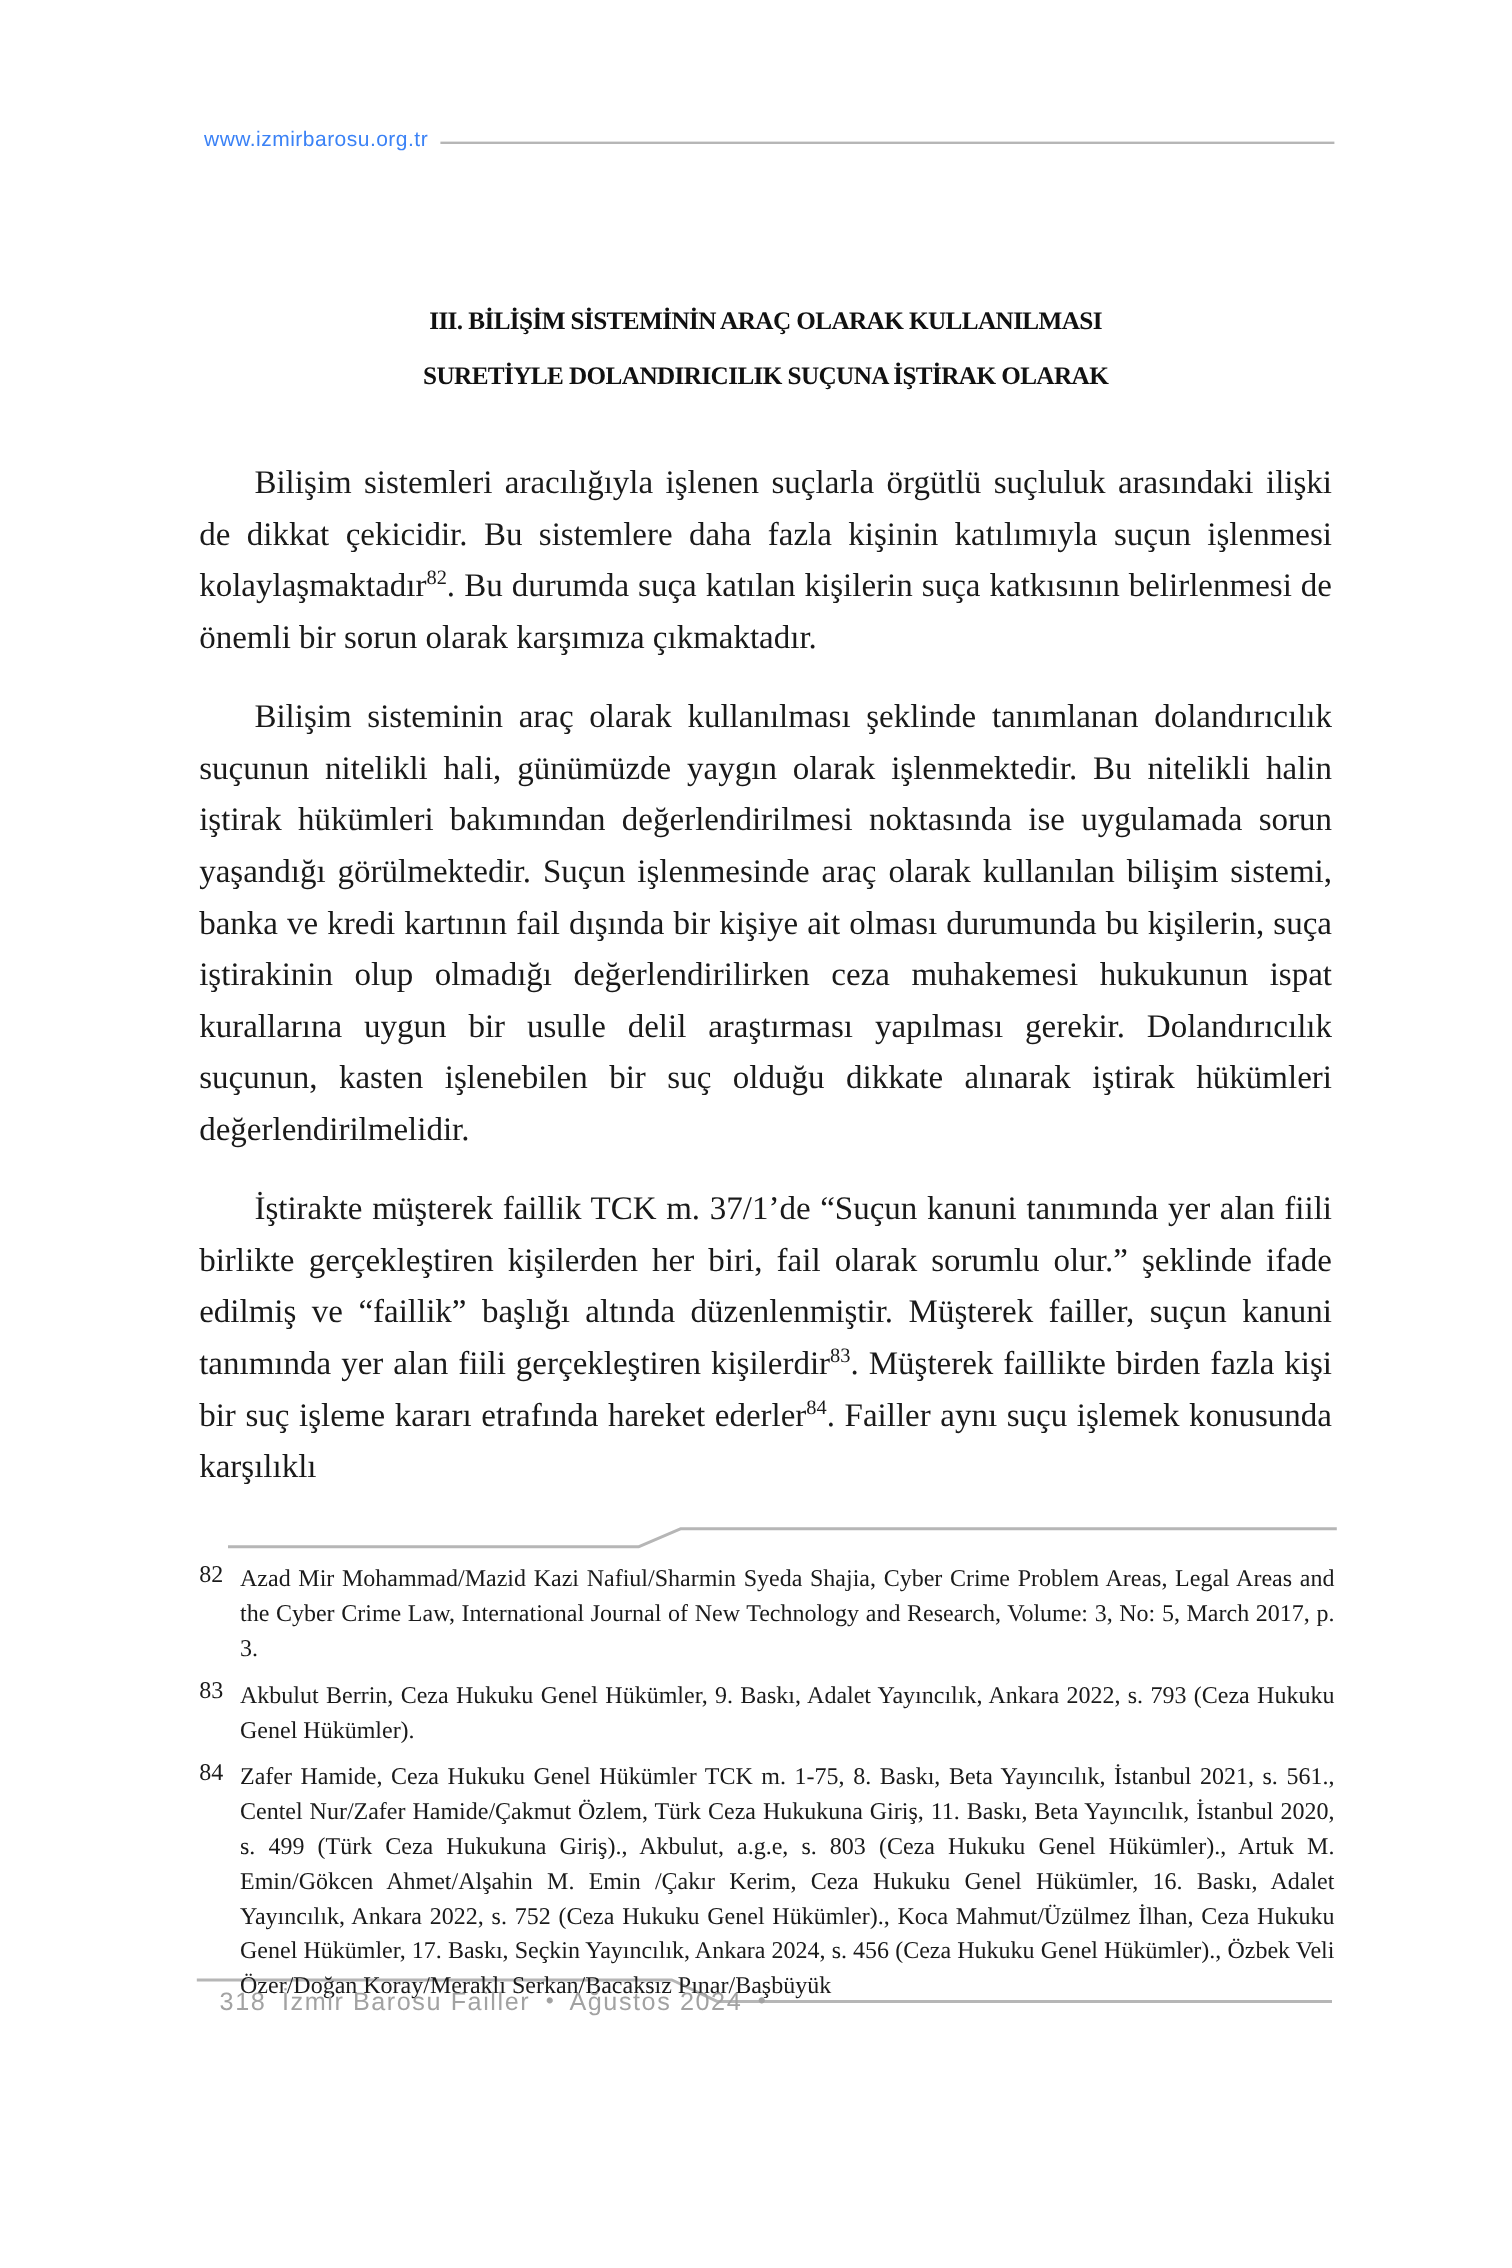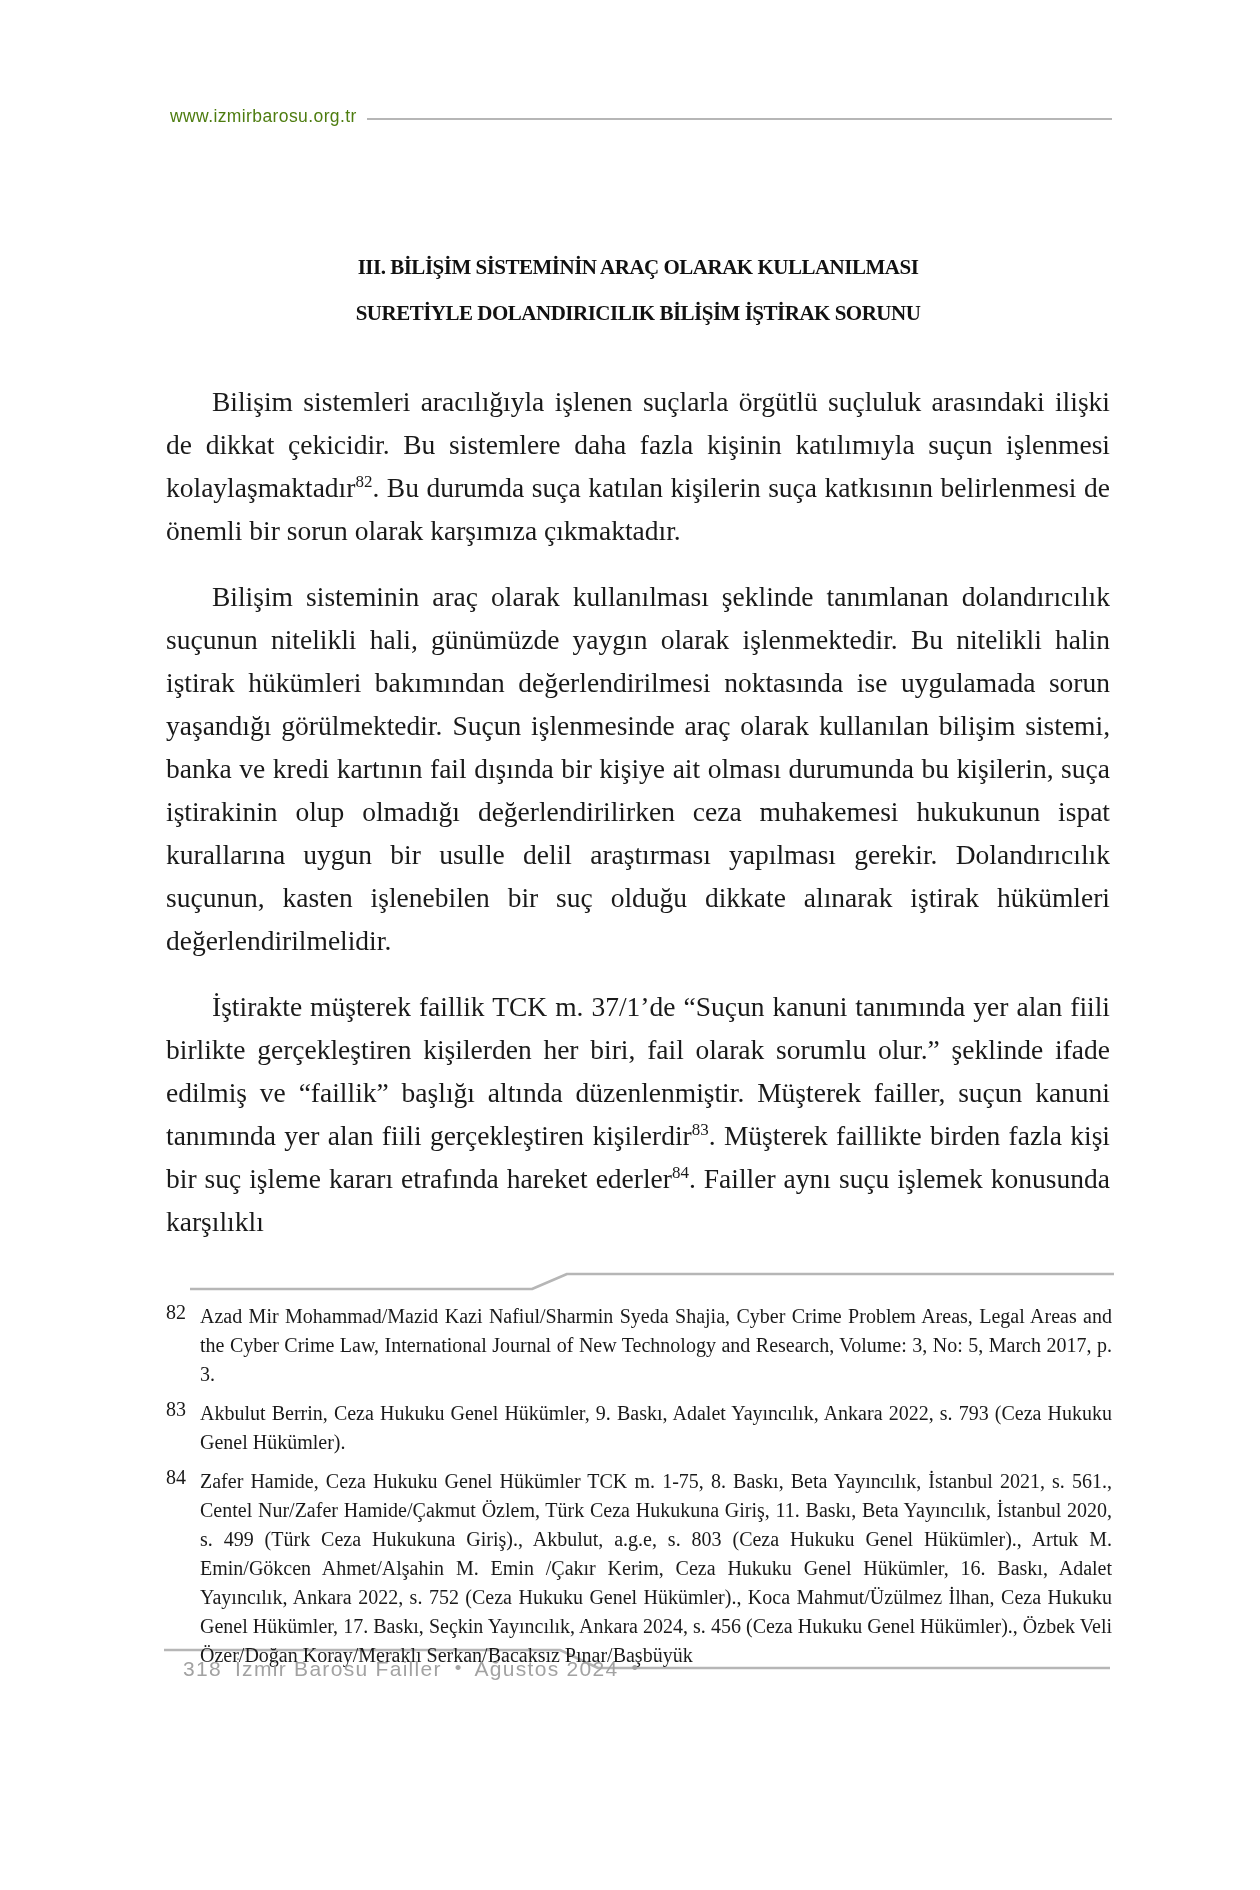--- a/index.html
+++ b/index.html
@@ -19,21 +19,21 @@
     left: 170px;
     right: 148px;
     top: 106px;
     display: flex;
     align-items: center;
     gap: 10px;
   }
   .site-url {
     font-family: "Liberation Sans", sans-serif;
     font-size: 17.5px;
-    color: #4d7c0f;
+    color: #3b82f6;
     letter-spacing: 0.4px;
     white-space: nowrap;
   }
   .header-rule {
     flex: 1;
     height: 0;
     border-top: 2.5px solid #b6b6b6;
     margin-top: 4px;
   }
   
@@ -126,21 +126,21 @@
 
   <div class="header-row">
     <span class="site-url">www.izmirbarosu.org.tr</span>
     <div class="header-rule"></div>
   </div>
 
   <div class="content">
 
     <div class="article-title">
       <div>III. BİLİŞİM SİSTEMİNİN ARAÇ OLARAK KULLANILMASI</div>
-      <div>SURETİYLE DOLANDIRICILIK BİLİŞİM İŞTİRAK SORUNU</div>
+      <div>SURETİYLE DOLANDIRICILIK SUÇUNA İŞTİRAK OLARAK</div>
     </div>
 
     <p class="body-par"><span>Bilişim sistemleri aracılığıyla işlenen suçlarla örgütlü suçluluk arasındaki ilişki de dikkat çekicidir. Bu sistemlere daha fazla kişinin katılımıyla suçun işlenmesi kolaylaşmaktadır</span><sup class="fn-ref">82</sup><span>. Bu durumda suça katılan kişilerin suça katkısının belirlenmesi de önemli bir sorun olarak karşımıza çıkmaktadır.</span></p>
 
     <p class="body-par"><span>Bilişim sisteminin araç olarak kullanılması şeklinde tanımlanan dolandırıcılık suçunun nitelikli hali, günümüzde yaygın olarak işlenmektedir. Bu nitelikli halin iştirak hükümleri bakımından değerlendirilmesi noktasında ise uygulamada sorun yaşandığı görülmektedir. Suçun işlenmesinde araç olarak kullanılan bilişim sistemi, banka ve kredi kartının fail dışında bir kişiye ait olması durumunda bu kişilerin, suça iştirakinin olup olmadığı değerlendirilirken ceza muhakemesi hukukunun ispat kurallarına uygun bir usulle delil araştırması yapılması gerekir. Dolandırıcılık suçunun, kasten işlenebilen bir suç olduğu dikkate alınarak iştirak hükümleri değerlendirilmelidir.</span></p>
 
     <p class="body-par"><span>İştirakte müşterek faillik TCK m. 37/1’de </span><span class="quote-italic">“Suçun kanuni tanımında yer alan fiili birlikte gerçekleştiren kişilerden her biri, fail olarak sorumlu olur.”</span><span> şeklinde ifade edilmiş ve “faillik” başlığı altında düzenlenmiştir. Müşterek failler, suçun kanuni tanımında yer alan fiili gerçekleştiren kişilerdir</span><sup class="fn-ref">83</sup><span>. Müşterek faillikte birden fazla kişi bir suç işleme kararı etrafında hareket ederler</span><sup class="fn-ref">84</sup><span>. Failler aynı suçu işlemek konusunda karşılıklı</span></p>
 
   </div>
 

